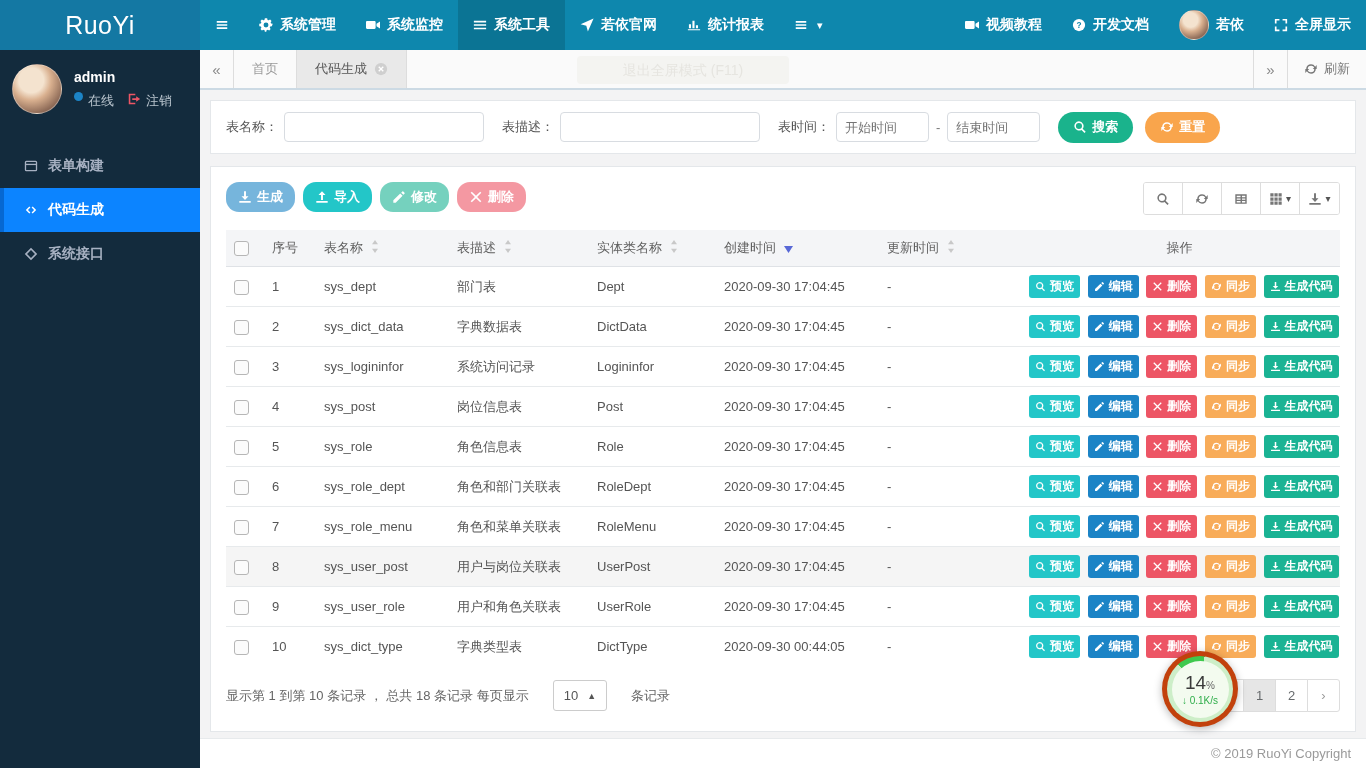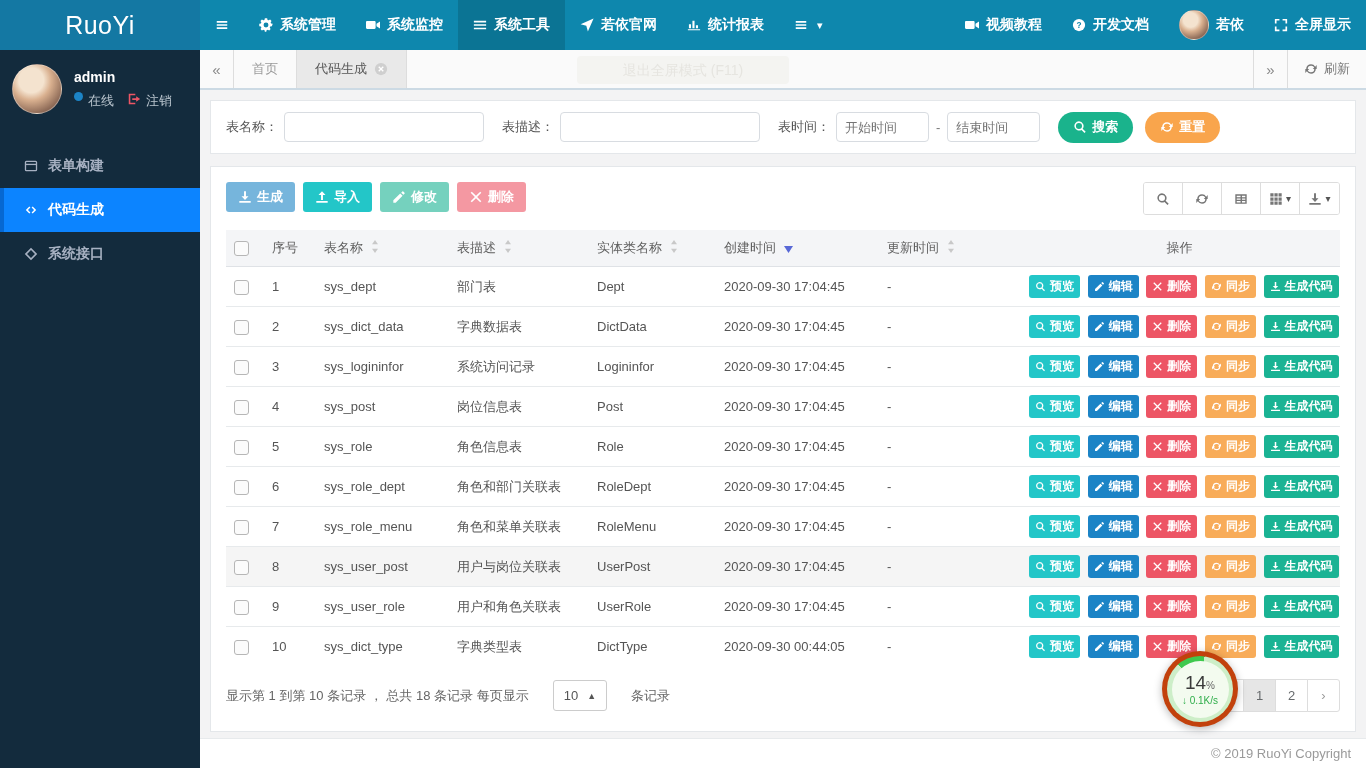--- a/index.html
+++ b/index.html
@@ -63,21 +63,21 @@
   .txt.w-lg { width:200px; margin-right:18px; }
   .txt.w-date { width:93px; }
   .dash { margin:0 7px; color:#777; }
   .pill { height:31px; border:none; border-radius:16px; color:#fff; font-size:13px; display:inline-flex; align-items:center;
     gap:5px; padding:0 15px; cursor:pointer; font-weight:700; }
   .pill-search { background:#1ab38c; margin-left:18px; }
   .pill-reset { background:#f9a54c; margin-left:12px; }
 
   .table-panel { padding:15px; height:566px; position:relative; }
   .toolbar { display:flex; align-items:flex-start; }
-  .btn { height:30px; border:none; border-radius:3px; color:#fff; font-size:13px; display:inline-flex; align-items:center;
+  .btn { height:30px; border:none; border-radius:13px; color:#fff; font-size:13px; display:inline-flex; align-items:center;
     gap:5px; padding:0 12px; margin-right:8px; cursor:pointer; font-weight:700; }
   .bg-blue { background:#1c84c6; } .bg-teal { background:#23c6c8; } .bg-green { background:#1ab394; }
   .bg-red { background:#ed5565; } .bg-orange { background:#f8ac59; }
   .btn.disabled { opacity:.6; cursor:not-allowed; }
   .tool-group { margin-left:auto; display:flex; border:1px solid #ddd; border-radius:3px; overflow:hidden; }
   .tool-btn { width:39px; height:31px; background:#fff; border:none; border-right:1px solid #ddd; color:#767676;
     display:flex; align-items:center; justify-content:center; gap:3px; cursor:pointer; }
   .tool-btn:last-child { border-right:none; }
   .tool-btn .caret { font-size:10px; color:#555; }
 

